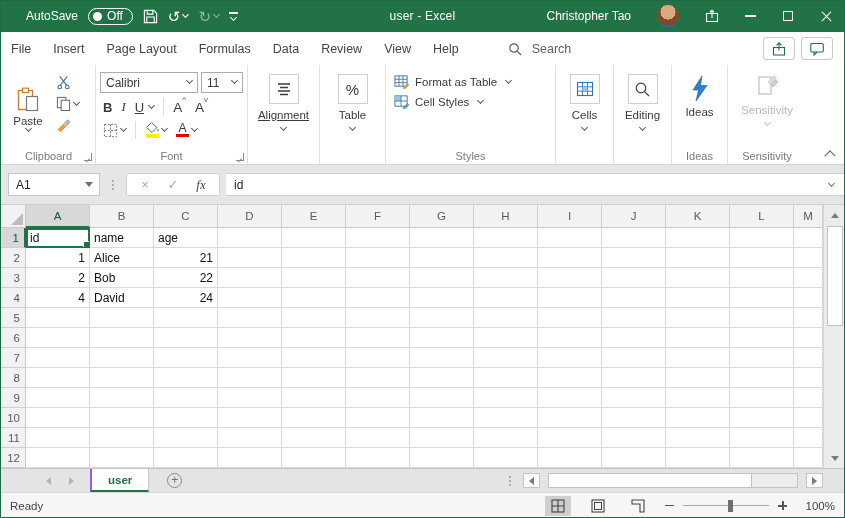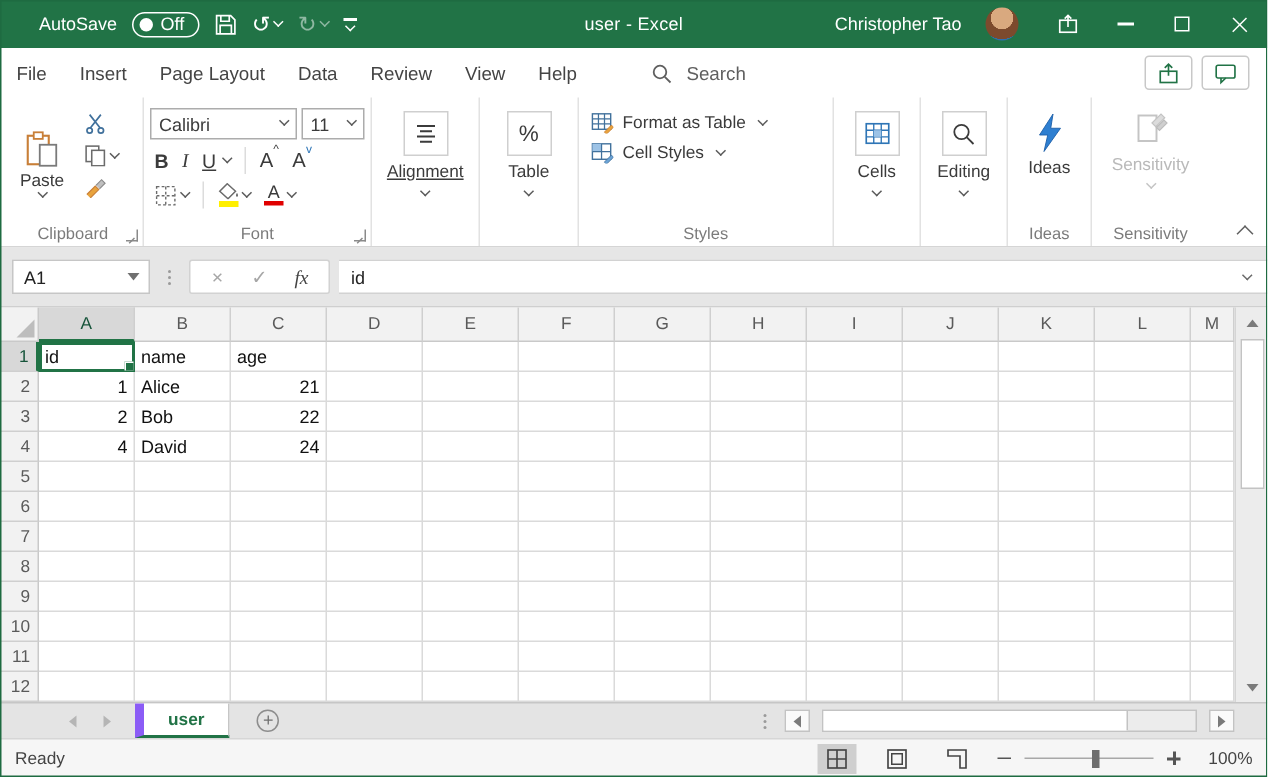--- a/index.html
+++ b/index.html
@@ -13,21 +13,21 @@
   .autosave-pill { display:flex; align-items:center; gap:5px; border:1px solid #fff; border-radius:9px; height:17px; padding:0 9px 0 4px; }
   .autosave-dot { width:9px; height:9px; border-radius:50%; background:#fff; }
   .qat-btn { display:flex; align-items:center; color:#fff; background:none; border:none; font-size:15px; line-height:1; cursor:default; }
   .qat-btn.dim { color:#8fb8a2; }
   .chv { display:inline-block; width:5px; height:5px; border-right:1.4px solid currentColor; border-bottom:1.4px solid currentColor; transform:rotate(45deg); margin-left:3px; margin-top:-3px; }
   .chv.nogap { margin-left:1px; }
   .qat-custom { display:inline-flex; flex-direction:column; align-items:center; gap:1px; }
   .qat-custom .bar { width:9px; height:1.4px; background:#fff; }
   .tb-title { position:absolute; left:0; right:0; text-align:center; pointer-events:none; letter-spacing:.2px; }
   .tb-right { margin-left:auto; display:flex; align-items:center; height:100%; }
-  .tb-user { margin-right:16px; }
+  .tb-user { margin-right:26px; }
   .avatar { width:22px; height:22px; border-radius:50%; background:radial-gradient(circle at 50% 32%, #d9a97f 0 40%, #7c4a2d 41% 75%, #2e6fb0 76%); margin-right:14px; }
   .win-btn { width:38px; height:100%; display:flex; align-items:center; justify-content:center; color:#fff; }
   .icon-x { position:relative; width:11px; height:11px; }
   .icon-x::before,.icon-x::after { content:''; position:absolute; left:-1px; top:5px; width:13px; height:1.3px; background:#fff; }
   .icon-x::before { transform:rotate(45deg);} .icon-x::after { transform:rotate(-45deg);}
   .icon-min { width:11px; height:1.3px; background:#fff; }
   .icon-max { width:10px; height:10px; border:1.3px solid #fff; }
 
   
   .menubar { height:33px; background:#fff; display:flex; align-items:stretch; font-size:12.5px; color:#444; }
@@ -108,21 +108,21 @@
   .tri-up { width:0; height:0; border-left:4px solid transparent; border-right:4px solid transparent; border-bottom:5px solid #7a7a7a; }
   .tri-dn { width:0; height:0; border-left:4px solid transparent; border-right:4px solid transparent; border-top:5px solid #7a7a7a; }
   .tri-l { width:0; height:0; border-top:4px solid transparent; border-bottom:4px solid transparent; border-right:5px solid #7a7a7a; }
   .tri-r { width:0; height:0; border-top:4px solid transparent; border-bottom:4px solid transparent; border-left:5px solid #7a7a7a; }
   .vscroll .spacer { flex:1; }
 
   
   .sheetbar { height:24px; background:#e4e4e4; border-top:1px solid #c6c6c6; display:flex; align-items:stretch; font-size:11.5px; }
   .nav-arrows { display:flex; align-items:center; gap:18px; padding:0 16px 0 46px; }
   .nav-arrows .tri-l,.nav-arrows .tri-r { border-right-color:#b5b5b5; border-left-color:#b5b5b5; }
-  .stab { background:#fff; display:flex; align-items:center; padding:0 16px; color:var(--accent-green,#217346); font-weight:bold; border-right:1px solid #c6c6c6; border-left:6px solid #8b5cf6; border-bottom:2px solid var(--accent-green,#217346); }
+  .stab { background:#fff; display:flex; align-items:center; padding:0 16px; color:var(--accent-green,#217346); font-weight:bold; border-right:1px solid #c6c6c6; border-left:2px solid #8b5cf6; border-bottom:2px solid var(--accent-green,#217346); }
   .addsheet { display:flex; align-items:center; margin-left:18px; }
   .addsheet .circ { width:15px; height:15px; border:1px solid #8d8d8d; border-radius:50%; color:#6f6f6f; font-size:12px; line-height:13px; text-align:center; }
   .hscroll-zone { margin-left:auto; display:flex; align-items:center; gap:8px; padding-right:22px; }
   .hdots { display:flex; flex-direction:column; gap:2px; margin-right:4px; }
   .hdots i { width:2px; height:2px; background:#9a9a9a; border-radius:50%; }
   .hs-btn { width:17px; height:15px; border:1px solid #c3c3c3; background:#fafafa; display:flex; align-items:center; justify-content:center; }
   .hs-track { width:250px; height:15px; border:1px solid #c3c3c3; background:#ececec; position:relative; }
   .hs-thumb { position:absolute; left:0; top:0; height:13px; width:82%; background:#fff; border-right:1px solid #c3c3c3; }
 
   
@@ -190,20 +190,21 @@
       <span class="win-btn">
           <span class="icon-x"></span>
         </span>
     </div>
   </div>
 
   <div class="menubar">
     <span class="mtab">File</span>
     <span class="mtab">Insert</span>
     <span class="mtab">Page Layout</span>
+    <span class="mtab">Formulas</span>
     <span class="mtab">Data</span>
     <span class="mtab">Review</span>
     <span class="mtab">View</span>
     <span class="mtab">Help</span>
     <span class="search-box">
       <svg width="14" height="14" viewBox="0 0 14 14">
           <circle cx="6" cy="6" r="4.2" fill="none" stroke="#5f5f5f" stroke-width="1.2"></circle>
           <path d="M9.2 9.2 L13 13" stroke="#5f5f5f" stroke-width="1.2"></path>
         </svg>
       <span>Search</span>

